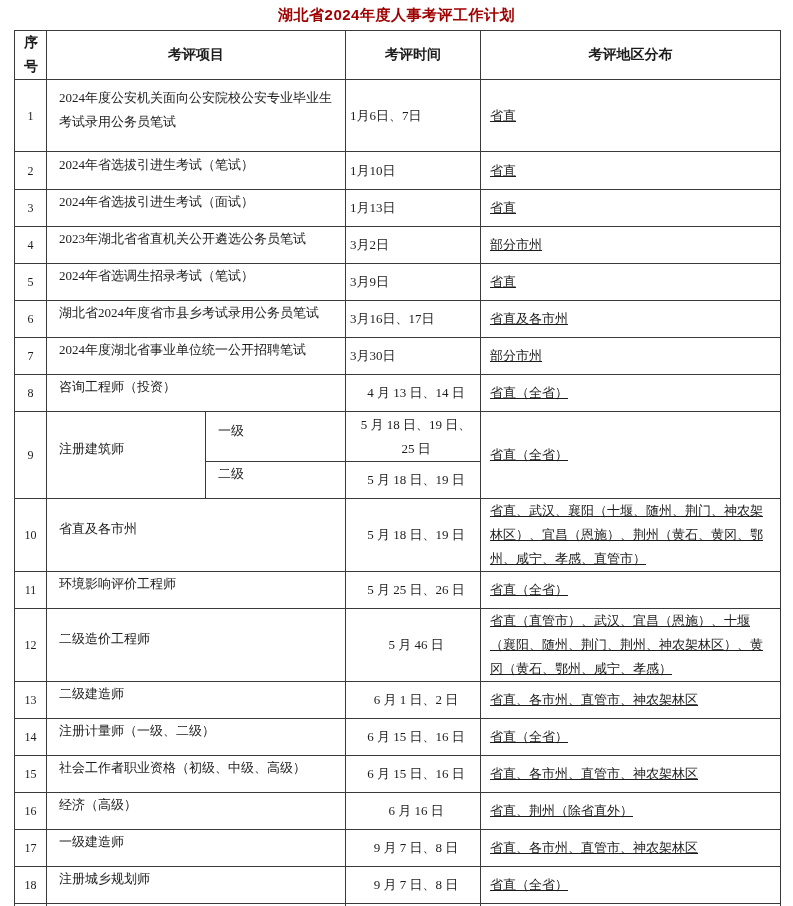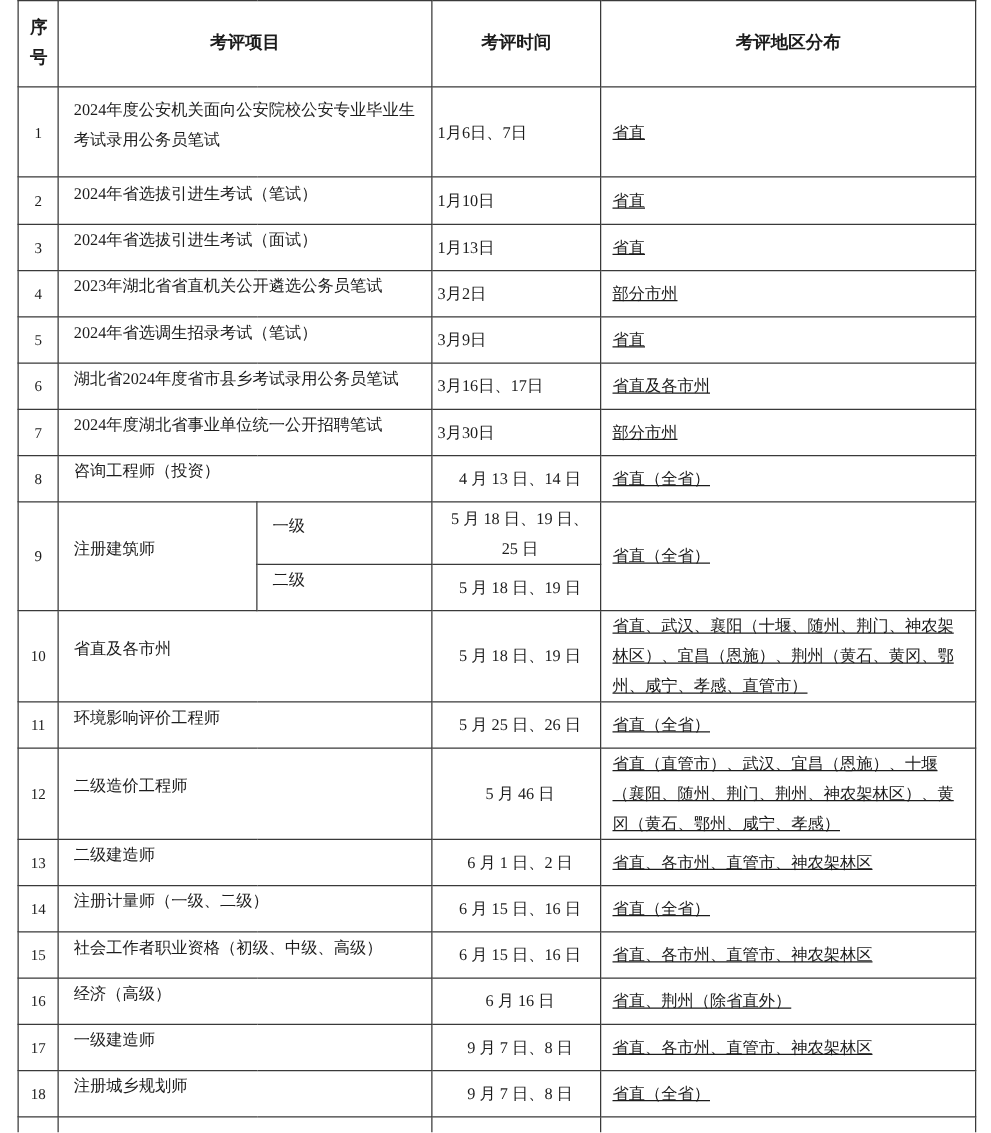--- a/index.html
+++ b/index.html
@@ -39,35 +39,36 @@
     padding:0 25px;
   }
   th.h-index{padding:0 9px;}  
   .c-idx{text-align:center;font-size:12px;}
   .c-proj{text-align:left;padding:0 8px 12px 12px;}
   .c-time{padding:0 4px;}
   .c-time.t-left{text-align:center;padding:0 6px 0 12px;}
   .c-reg{text-align:left;padding:0 6px 0 9px;text-decoration:underline;}
   .r1-proj{line-height:34px;}
   
-  .rh-h{height:69px}
+  .rh-h{height:49px}
   .rh-72{height:72px}
   .rh-38{height:38px}
   .rh-37{height:37px}
   .rh-36{height:36px}
   .rh-50{height:50px}
   .rh-33{height:33px}
   .rh-73{height:73px}
   .rh-p{height:14px}
 </style>
 </head>
 <body>
 
 <div class="page">
 
+  <div class="title">湖北省2024年度人事考评工作计划</div>
 
   <table class="plan-table">
     <colgroup>
       <col style="width:32px">
       <col style="width:159px">
       <col style="width:140px">
       <col style="width:135px">
       <col style="width:300px">
     </colgroup>
 

